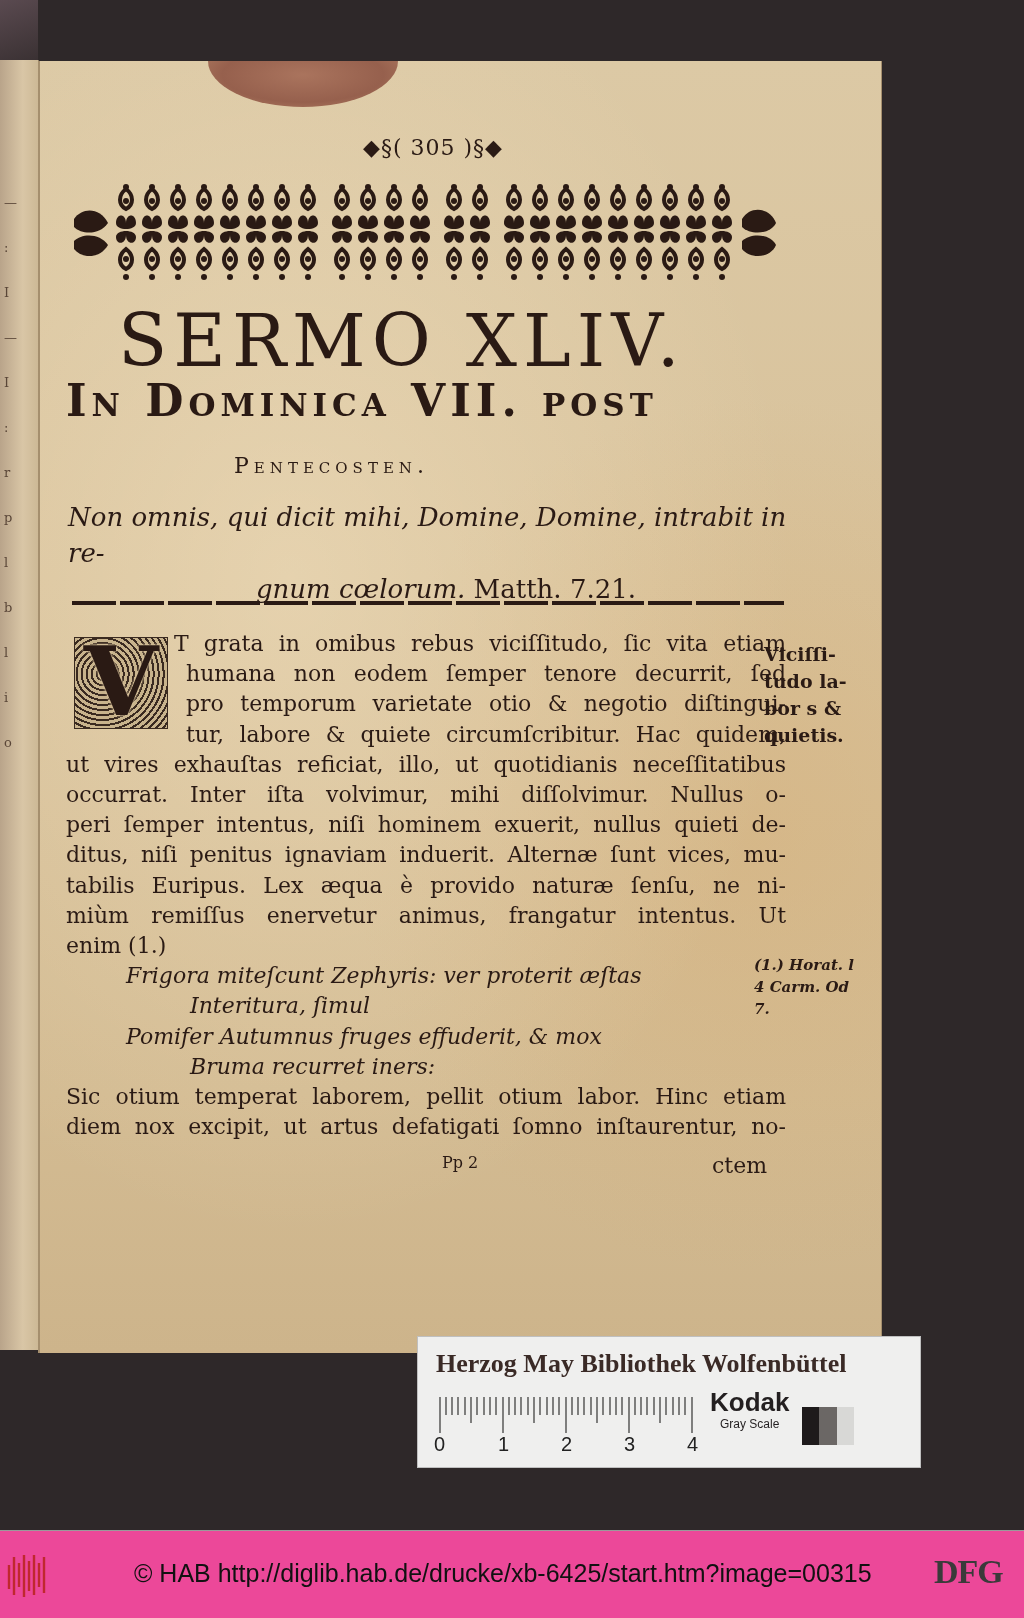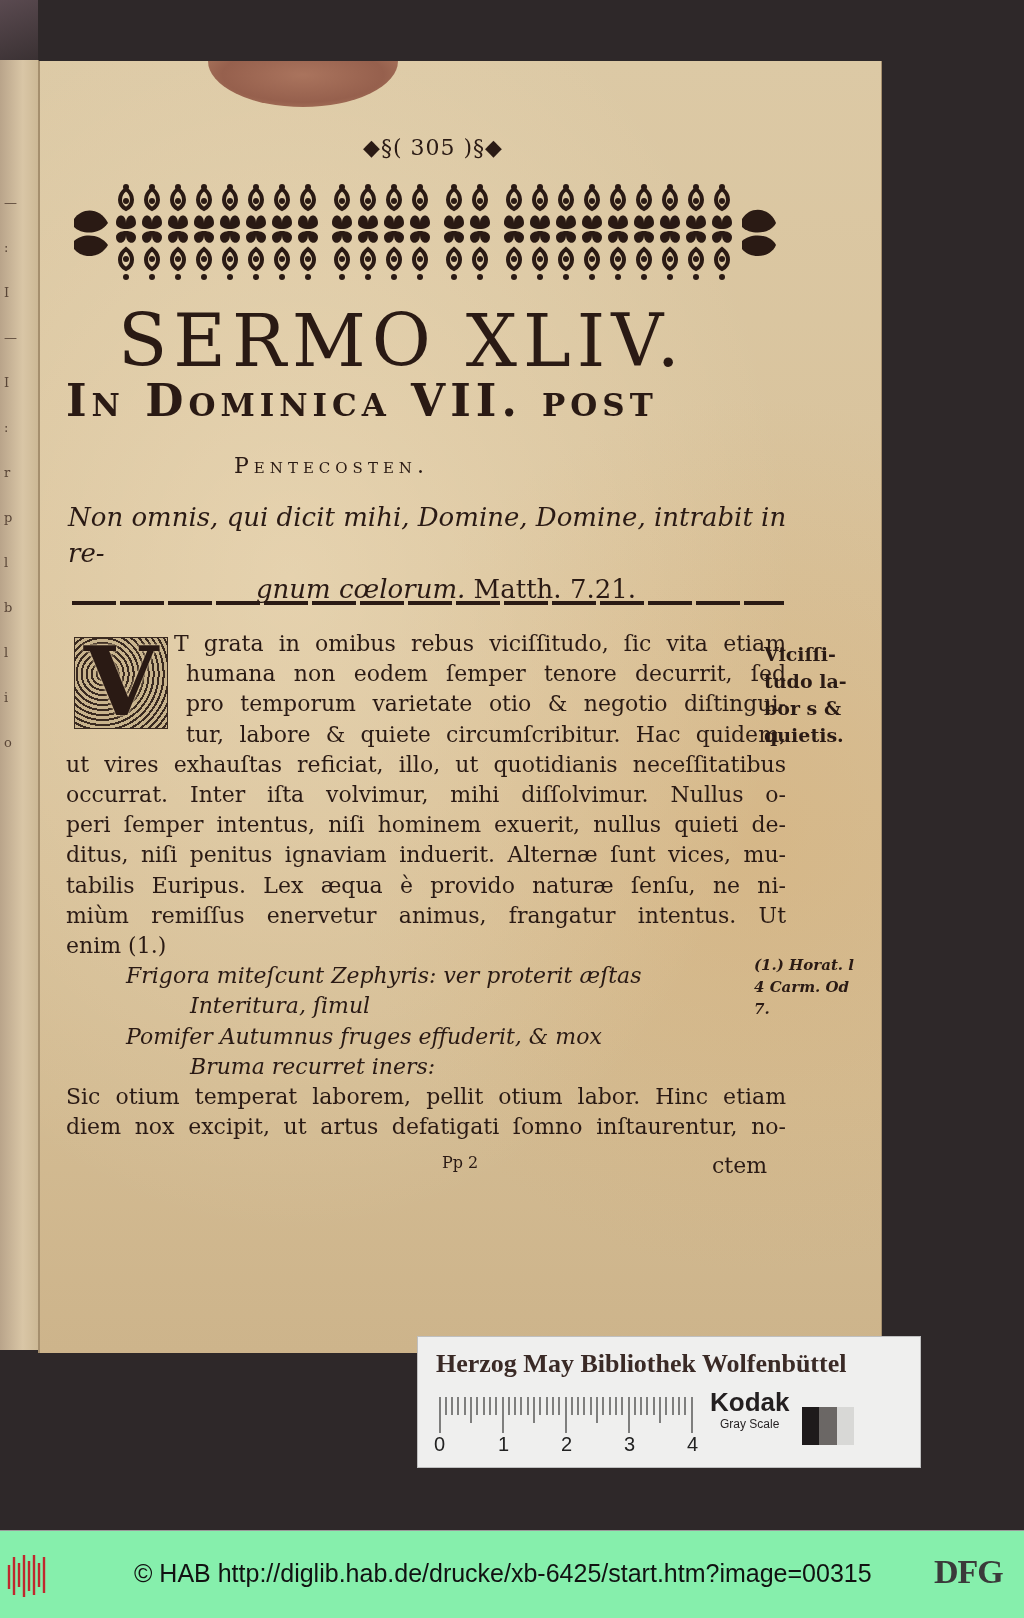--- a/index.html
+++ b/index.html
@@ -120,21 +120,21 @@
     font-weight:bold; font-size:26px; color:#231f20;
   }
   .grayscale-label {
     position:absolute; left:302px; top:80px; font-family:"Liberation Sans", sans-serif;
     font-size:12px; color:#231f20;
   }
   .patches { position:absolute; left:384px; top:70px; width:52px; height:38px; display:flex; }
   .patches div { flex:1; }
   .footer {
     position:absolute; left:0; top:1530px; width:1024px; height:88px;
-    background:#86efac; border-top:1px solid #9a9a9a;
+    background:#ec4899; border-top:1px solid #9a9a9a;
   }
   .footer-logo-left { position:absolute; left:6px; top:20px; width:42px; height:48px; }
   .footer-text {
     position:absolute; left:134px; top:28px; font-family:"Liberation Sans", sans-serif;
     font-size:25px; color:#111; white-space:nowrap;
   }
   .footer-dfg {
     position:absolute; left:934px; top:22px; font-family:Liberation Serif, serif;
     font-weight:bold; font-size:34px; color:#3a3a3a; letter-spacing:-1px;
   }

